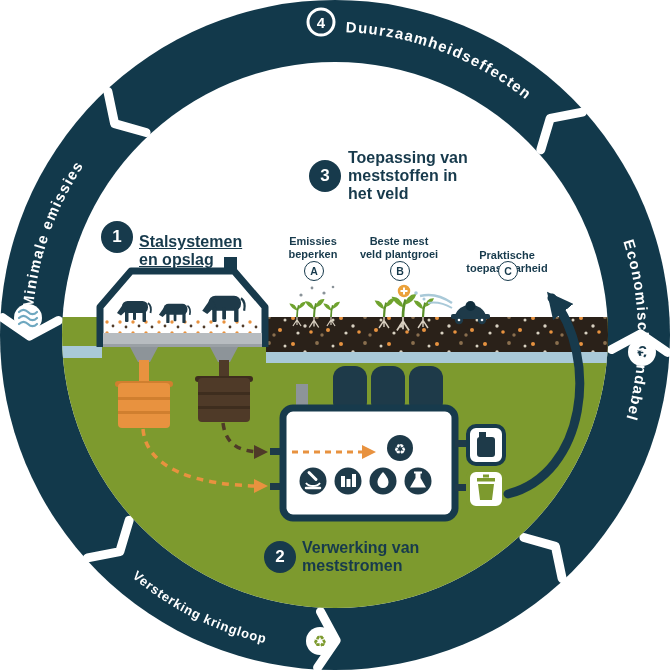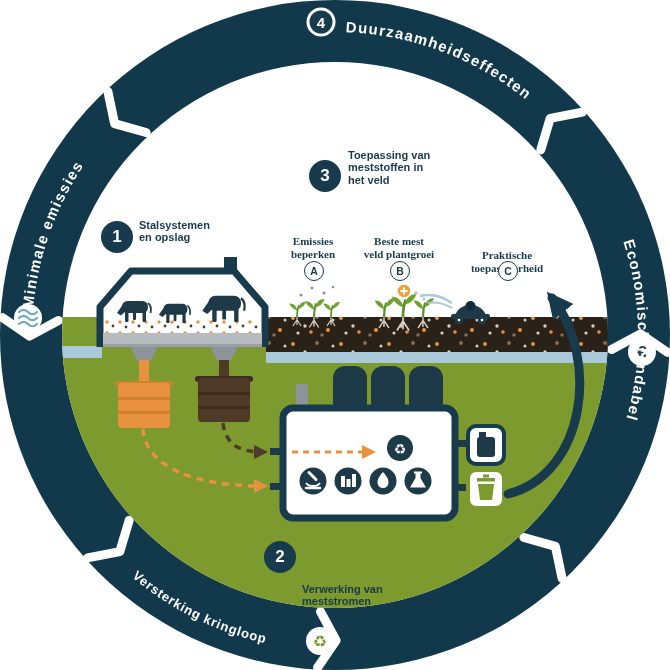--- a/index.html
+++ b/index.html
@@ -7,26 +7,26 @@
     position:relative;width:670px;height:670px;overflow:hidden;
     font-family:"Liberation Sans",sans-serif;background:#fff;
   }
   .canvas svg{position:absolute;left:0;top:0;}
   .num-badge{
     position:absolute;width:32px;height:32px;border-radius:50%;
     background:#173a4c;color:#fff;display:flex;align-items:center;justify-content:center;
     font-weight:bold;font-size:17px;z-index:5;
   }
   .step-label{
-    position:absolute;color:#173a4c;font-weight:bold;font-size:11px;
+    position:absolute;color:#173a4c;font-weight:bold;font-size:16px;
     line-height:1.13;white-space:pre-line;z-index:5;
   }
   .crit-label{
     position:absolute;color:#173a4c;font-weight:bold;font-size:11px;
-    line-height:1.18;text-align:center;white-space:pre-line;z-index:5;font-family:Liberation Serif, serif;
+    line-height:1.18;text-align:center;white-space:pre-line;z-index:5;
   }
   .crit-badge{
     position:absolute;width:18px;height:18px;border-radius:50%;background:#fff;
     border:1.5px solid #173a4c;color:#173a4c;font-size:10.5px;font-weight:bold;
     display:flex;align-items:center;justify-content:center;z-index:5;
   }
   .ring-text{fill:#ffffff;font-weight:bold;font-size:15px;letter-spacing:1.3px;}
   .ring-text-sm{fill:#ffffff;font-weight:bold;font-size:13px;letter-spacing:0.8px;}
 </style>
 </head>
@@ -253,27 +253,27 @@
     <textPath href="#arcRight" startOffset="0">Economisch rendabel</textPath>
   </text>
   <text class="ring-text-sm">
     <textPath href="#arcBottom" startOffset="0">Versterking kringloop</textPath>
   </text>
 </svg>
 
 <div class="num-badge" style="left:101px;top:221px;">
   <span>1</span>
 </div>
-<div class="step-label" style="left:139px;top:219px;width:120px;">Stalsystemen
+<div class="step-label" style="left:139px;top:233px;width:120px;text-decoration:underline;">Stalsystemen
 en opslag</div>
 
 <div class="num-badge" style="left:264px;top:541px;">
   <span>2</span>
 </div>
-<div class="step-label" style="left:302px;top:539px;width:160px;margin-top:44px;">Verwerking van
+<div class="step-label" style="left:302px;top:539px;width:160px;">Verwerking van
 meststromen</div>
 
 <div class="num-badge" style="left:309px;top:160px;">
   <span>3</span>
 </div>
 <div class="step-label" style="left:348px;top:149px;width:145px;">Toepassing van
 meststoffen in
 het veld</div>
 
 <div class="crit-label" style="left:272px;top:235px;width:82px;">Emissies

